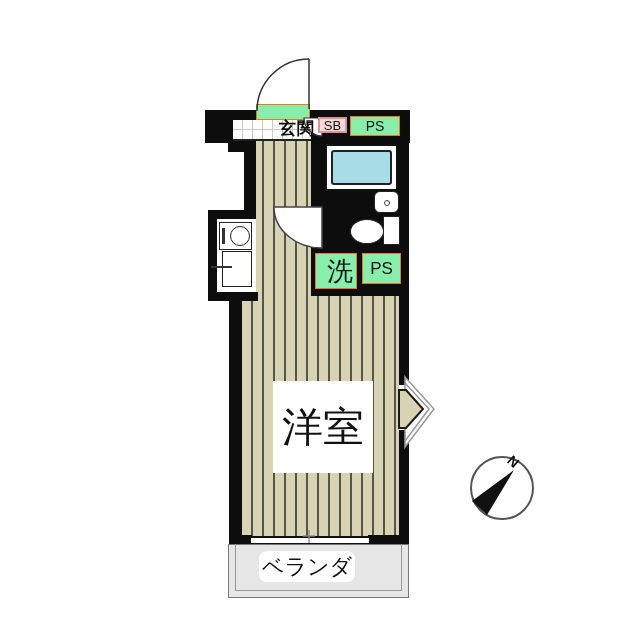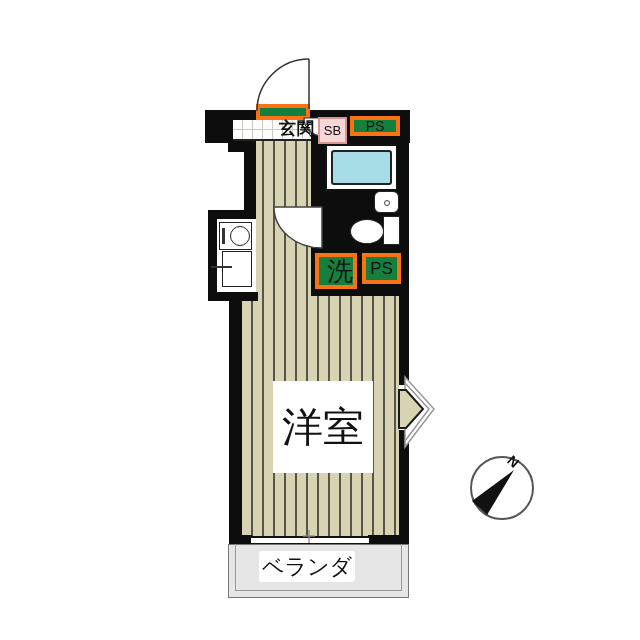--- a/index.html
+++ b/index.html
@@ -18,21 +18,21 @@
     background:
       repeating-linear-gradient(90deg,transparent 0 9px,var(--genkan-line) 9px 10px),
       repeating-linear-gradient(0deg,transparent 0 9px,var(--genkan-line) 9px 10px),#fdfdfb;
     border-bottom:2px solid #222;
   }
   #tilefloor{
     background:
       repeating-linear-gradient(90deg,transparent 0 11px,var(--tile-line) 11px 13px),
       repeating-linear-gradient(0deg,transparent 0 11px,var(--tile-line) 11px 13px),var(--tile);
   }
-  .whitebox{background:#15803d;border:4px solid #f97316;text-align:right;}
+  .whitebox{background:#86efac;border:1px solid #f97316;text-align:right;}
   svg.overlay{position:absolute;left:0;top:0;z-index:5;pointer-events:none;}
 </style>
 </head>
 <body>
 
 <div id="canvas">
 
   <div class="abs floor" id="genkan-floor" style="left:233px;top:117px;width:83px;height:24px;"></div>
   <div class="abs floor" id="wood" style="left:242px;top:141px;width:157px;height:397px;"></div>
   <div class="abs floor" id="tilefloor" style="left:322px;top:190px;width:78px;height:60px;"></div>
@@ -55,21 +55,21 @@
 
   <div class="abs fix whitebox" style="left:256px;top:104px;width:54px;height:16px;"></div>
 
   <div class="abs fix" style="left:325px;top:144px;width:73px;height:47px;background:#fff;border:2px solid #111;"></div>
   <div class="abs fix" style="left:331px;top:150px;width:61px;height:35px;background:var(--tub);border:2px solid #222;border-radius:3px;"></div>
   <div class="abs fix" style="left:374px;top:191px;width:25px;height:22px;background:#fff;border:1.5px solid #222;border-radius:6px;"></div>
   <div class="abs fix" style="left:384px;top:200px;width:6px;height:6px;border:1px solid #444;border-radius:50%;background:#fff;z-index:4;"></div>
   <div class="abs fix" style="left:383px;top:216px;width:17px;height:29px;background:#fff;border:1.5px solid #222;"></div>
   <div class="abs fix" style="left:350px;top:219px;width:34px;height:25px;background:#fff;border:1.5px solid #222;border-radius:50%;"></div>
 
-  <div class="abs fix lbl" style="left:318px;top:117px;width:29px;height:27px;background:var(--sb-fill);border:2px solid var(--sb-border);font-size:13px;">
+  <div class="abs fix lbl" style="left:318px;top:117px;width:29px;height:16px;background:var(--sb-fill);border:2px solid var(--sb-border);font-size:13px;">
     <span>SB</span>
   </div>
   <div class="abs fix lbl whitebox" style="left:350px;top:116px;width:50px;height:20px;font-size:14px;">
     <span>PS</span>
   </div>
 
   <div class="abs fix lbl whitebox" style="left:315px;top:253px;width:42px;height:36px;font-size:26px;padding-left:8px;">
     <span>洗</span>
   </div>
   <div class="abs fix" style="left:319px;top:268px;width:7px;height:7px;border:1px solid #333;border-radius:50%;background:#fff;z-index:4;"></div>
@@ -88,21 +88,21 @@
   <div class="abs fix" style="left:235px;top:544px;width:167px;height:47px;border:1px solid #999;border-top:none;"></div>
 
   <div class="abs lbl" style="left:244px;top:118px;width:76px;height:20px;font-size:17px;font-weight:600;letter-spacing:1px;padding-left:30px;">
     <span>玄関</span>
   </div>
 
   <div class="abs lbl" style="left:273px;top:381px;width:100px;height:92px;background:#fff;line-height:1.04;">
     <div style="font-size:41px;">洋室</div>
   </div>
 
-  <div class="abs lbl" style="left:259px;top:551px;width:96px;height:31px;background:#fff;border-radius:3px;font-size:22px;">
+  <div class="abs lbl" style="left:259px;top:551px;width:96px;height:31px;background:#fff;border-radius:8px;font-size:22px;">
     <span>ベランダ</span>
   </div>
 
   <svg class="overlay" width="640" height="640" viewBox="0 0 640 640">
 
     <path d="M257,111 A52,52 0 0 1 309,59" fill="none" stroke="#333" stroke-width="1.5"></path>
     <line x1="309" y1="59" x2="309" y2="109" stroke="#333" stroke-width="1.5"></line>
 
     <path d="M322,118 L304,118 A18,18 0 0 0 322,136 Z" fill="#fff" stroke="#333" stroke-width="1.2"></path>
 

